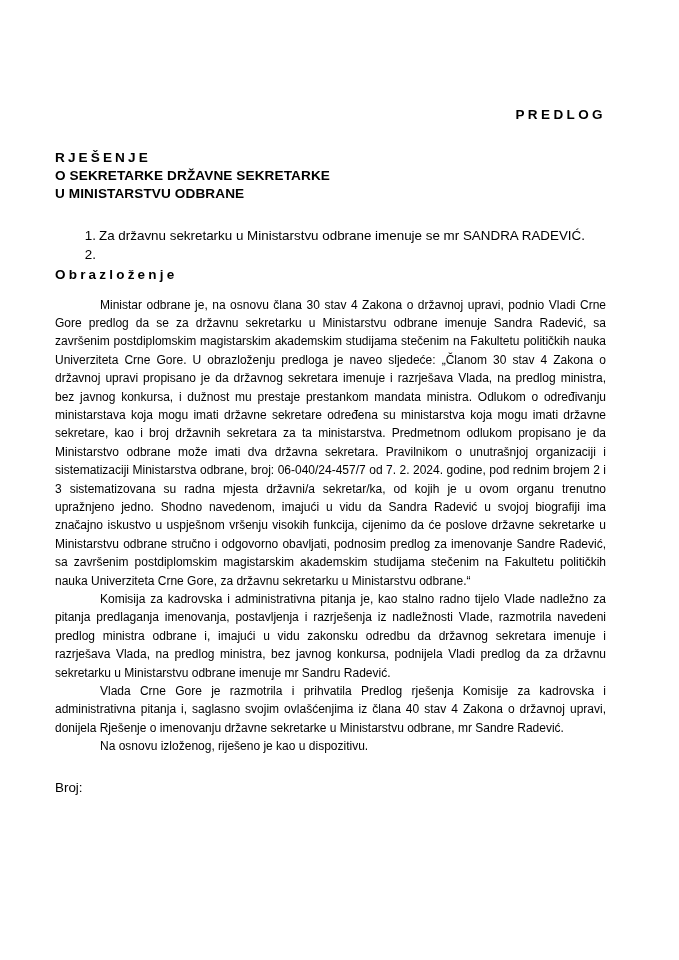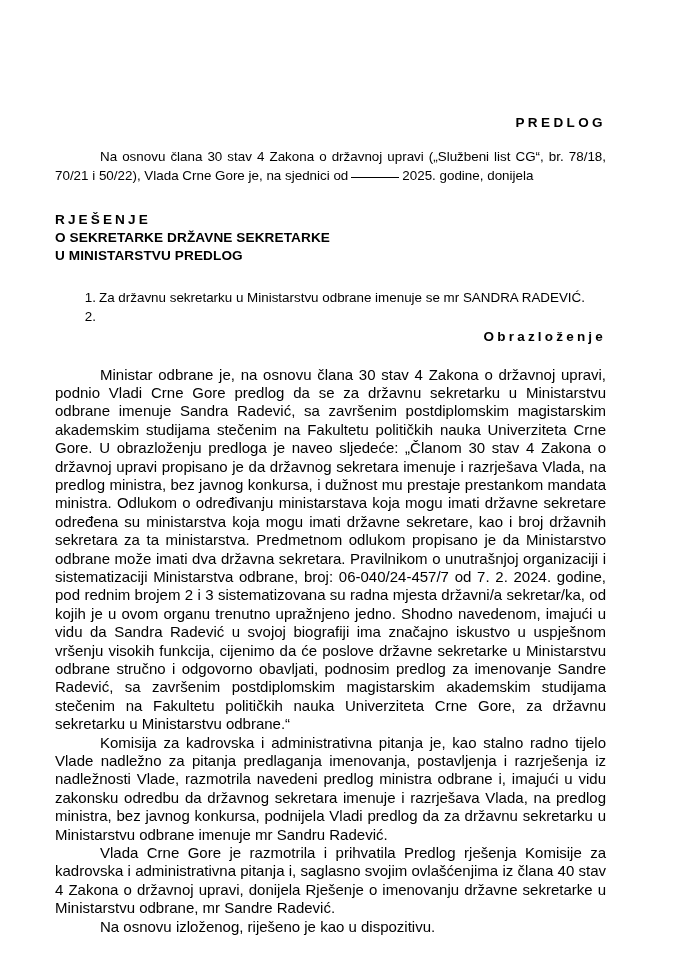--- a/index.html
+++ b/index.html
@@ -11,21 +11,21 @@
     font-family: "Liberation Sans", sans-serif;
     color: #000000;
   }
   .page {
     position: relative;
     width: 660px;
     height: 960px;
     background: #ffffff;
     overflow: hidden;
     box-sizing: border-box;
-    padding: 16px 54px 0 55px;
+    padding: 8px 54px 0 55px;
   }
 
   
   .predlog-row {
     padding-top: 97px;
     text-align: right;
   }
   .predlog {
     font-size: 13.5px;
     font-weight: bold;
@@ -87,30 +87,30 @@
     left: 23px;
     top: 0;
     width: 18px;
     text-align: right;
   }
   .bold { font-weight: normal; }
 
   
   .obrazlozenje {
     margin-top: 21px;
-    text-align: right;
+    text-align: left;
     font-size: 13.5px;
     font-weight: bold;
     letter-spacing: 3.2px;
   }
 
   
   .body-wrap {
-    margin-top: 22px;
-    font-size: 15px;
+    margin-top: 14px;
+    font-size: 12px;
     line-height: 18.4px;
   }
   .body-wrap p {
     margin: 0;
     text-align: justify;
     text-indent: 45px;
     hyphens: none;
   }
 
   
@@ -133,26 +133,25 @@
 </style>
 </head>
 <body>
 
 <div class="page">
 
   <div class="predlog-row">
     <div class="predlog">PREDLOG</div>
   </div>
 
-  <div class="intro"><span>Na osnovu člana 30 stav 4 Zakona o državnoj upravi („Službeni list CG“, br. 78/18, 70/21 i 50/22), Vlada Crne Gore je, na sjednici od</span><span class="blank-line"></span><span>2025. godine, donijela</span></div>
 
   <div class="title-block">
     <div class="t1">RJEŠENJE</div>
     <div class="t2">O SEKRETARKE DRŽAVNE SEKRETARKE</div>
-    <div class="t3">U MINISTARSTVU PREDLOG</div>
+    <div class="t3">U MINISTARSTVU ODBRANE</div>
   </div>
 
   <ol class="items">
     <li>
       <span class="num">1.</span><span>Za državnu sekretarku u Ministarstvu odbrane imenuje se </span><span class="bold">mr SANDRA RADEVIĆ</span><span>.</span>
     </li>
     <li>
       <span class="num">2.</span>
     </li>
   </ol>

